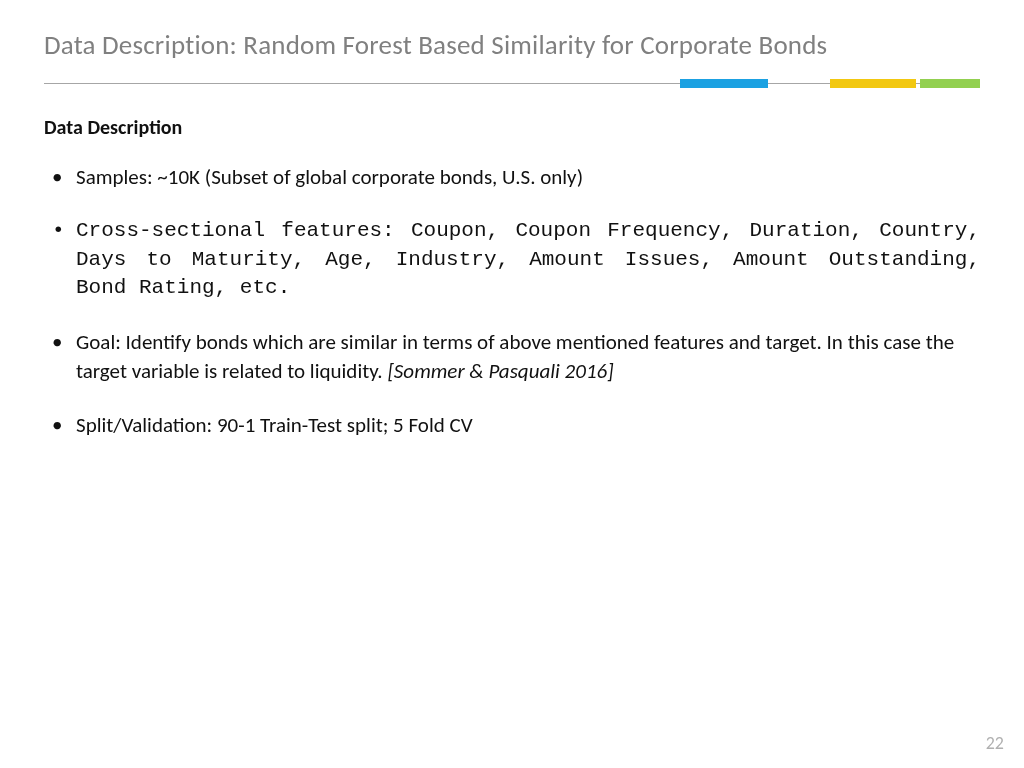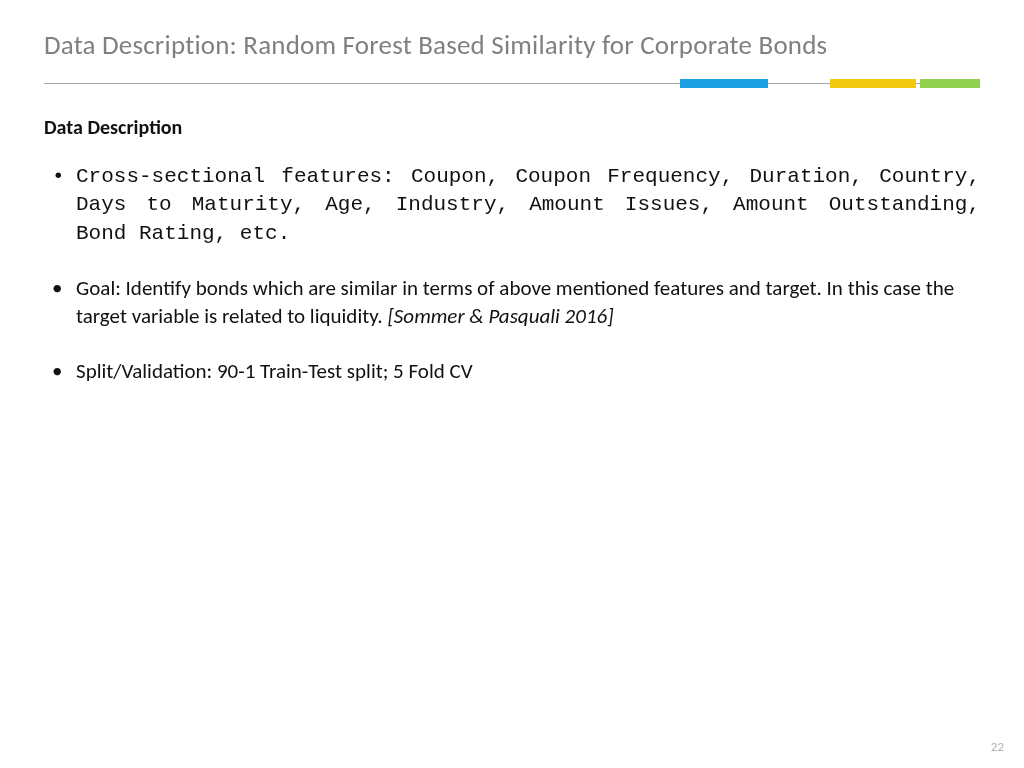--- a/index.html
+++ b/index.html
@@ -70,40 +70,41 @@
     top: 0;
     font-size: 21px;
     color: #111;
   }
   .justify { text-align: justify; font-family: Liberation Mono, monospace; }
   .italic { font-style: italic; }
   .page-num {
     position: absolute;
     bottom: 14px;
     right: 20px;
-    font-size: 13px;
+    font-size: 18px;
     color: #b0b0b0;
   }
 </style>
 </head>
 <body>
 
 <div class="slide">
 
   <div class="title">Data Description: Random Forest Based Similarity for Corporate Bonds</div>
 
   <div class="divider">
     <div class="divider-line"></div>
     <div class="accent-bar accent-blue" style="left:636px;width:88px;"></div>
     <div class="accent-bar accent-yellow" style="left:786px;width:86px;"></div>
     <div class="accent-bar accent-green" style="left:876px;width:60px;"></div>
   </div>
 
   <div class="section-heading">Data Description</div>
 
   <ul class="bullets">
+      <li><span>Samples: ~10K (Subset of global corporate bonds, U.S. only)</span></li>
       <li class="justify"><span>Cross-sectional features: Coupon, Coupon Frequency, Duration, Country, Days to Maturity, Age, Industry, Amount Issues, Amount Outstanding, Bond Rating, etc.</span></li>
       <li><span>Goal: Identify bonds which are similar in terms of above mentioned features and target. In this case the target variable is related to liquidity.</span> <span class="italic">[Sommer &amp; Pasquali 2016]</span></li>
       <li><span>Split/Validation: 90-1 Train-Test split; 5 Fold CV</span></li>
     </ul>
 
   <div class="page-num">22</div>
 </div>
 
 </body></html>

